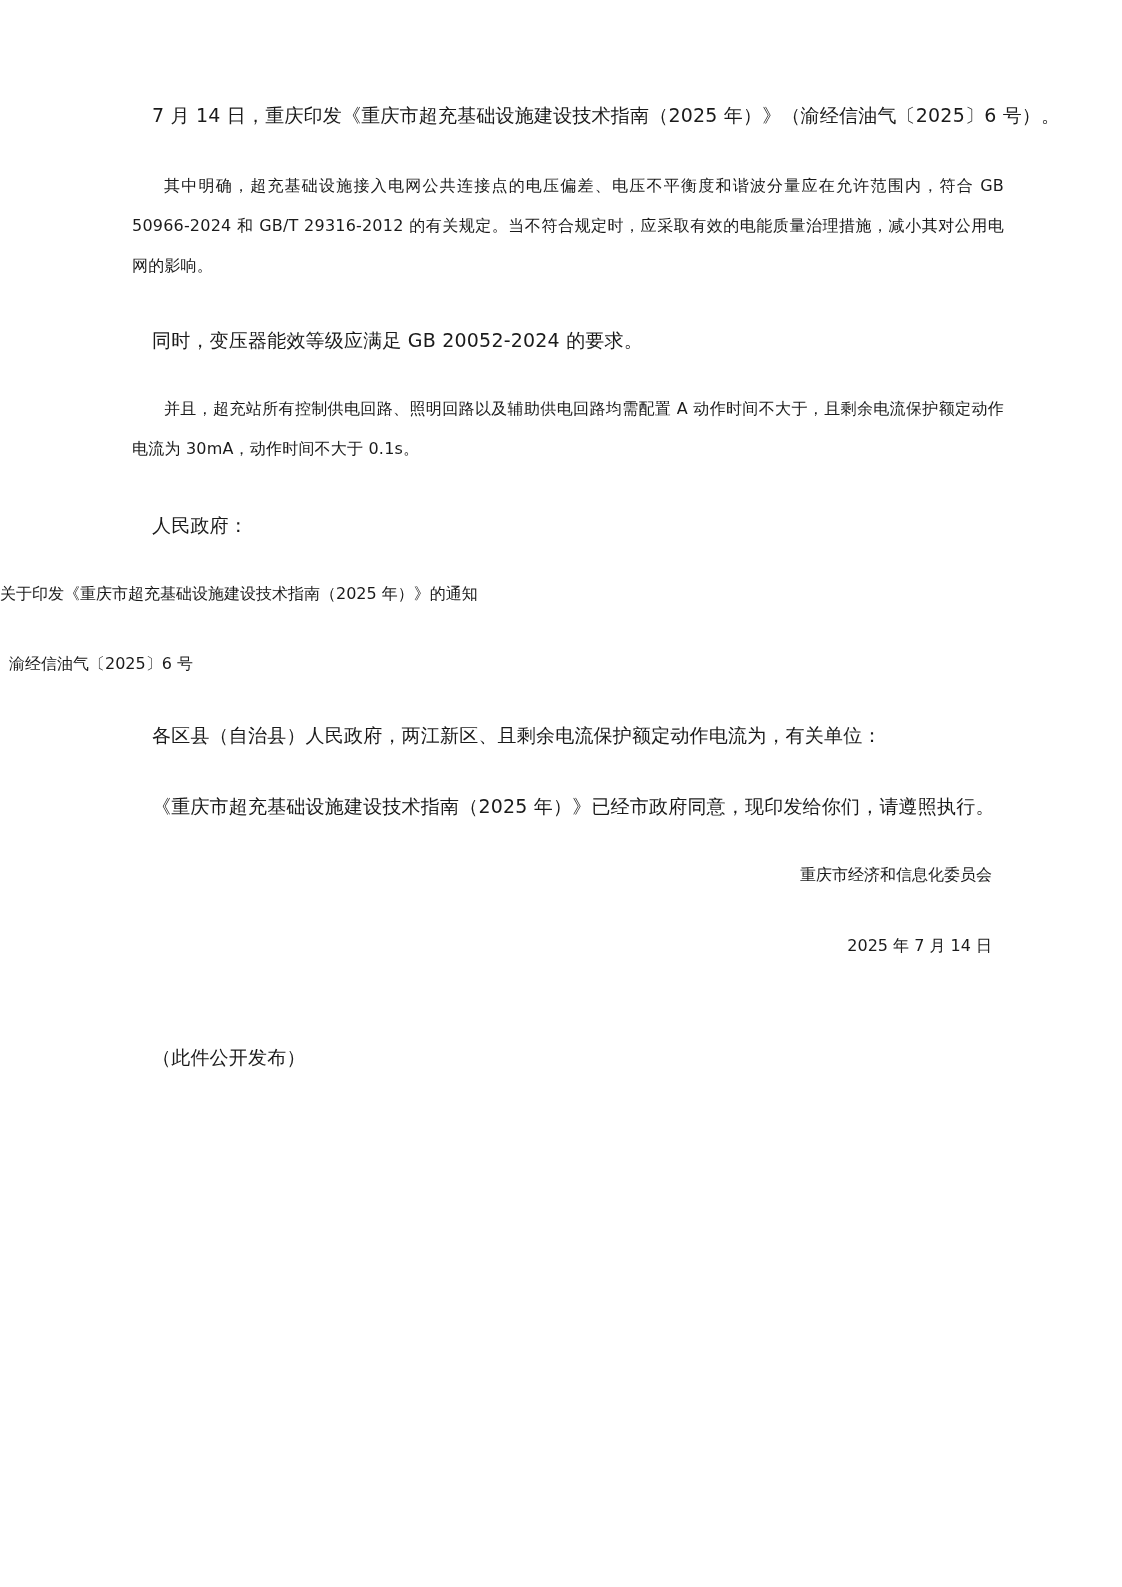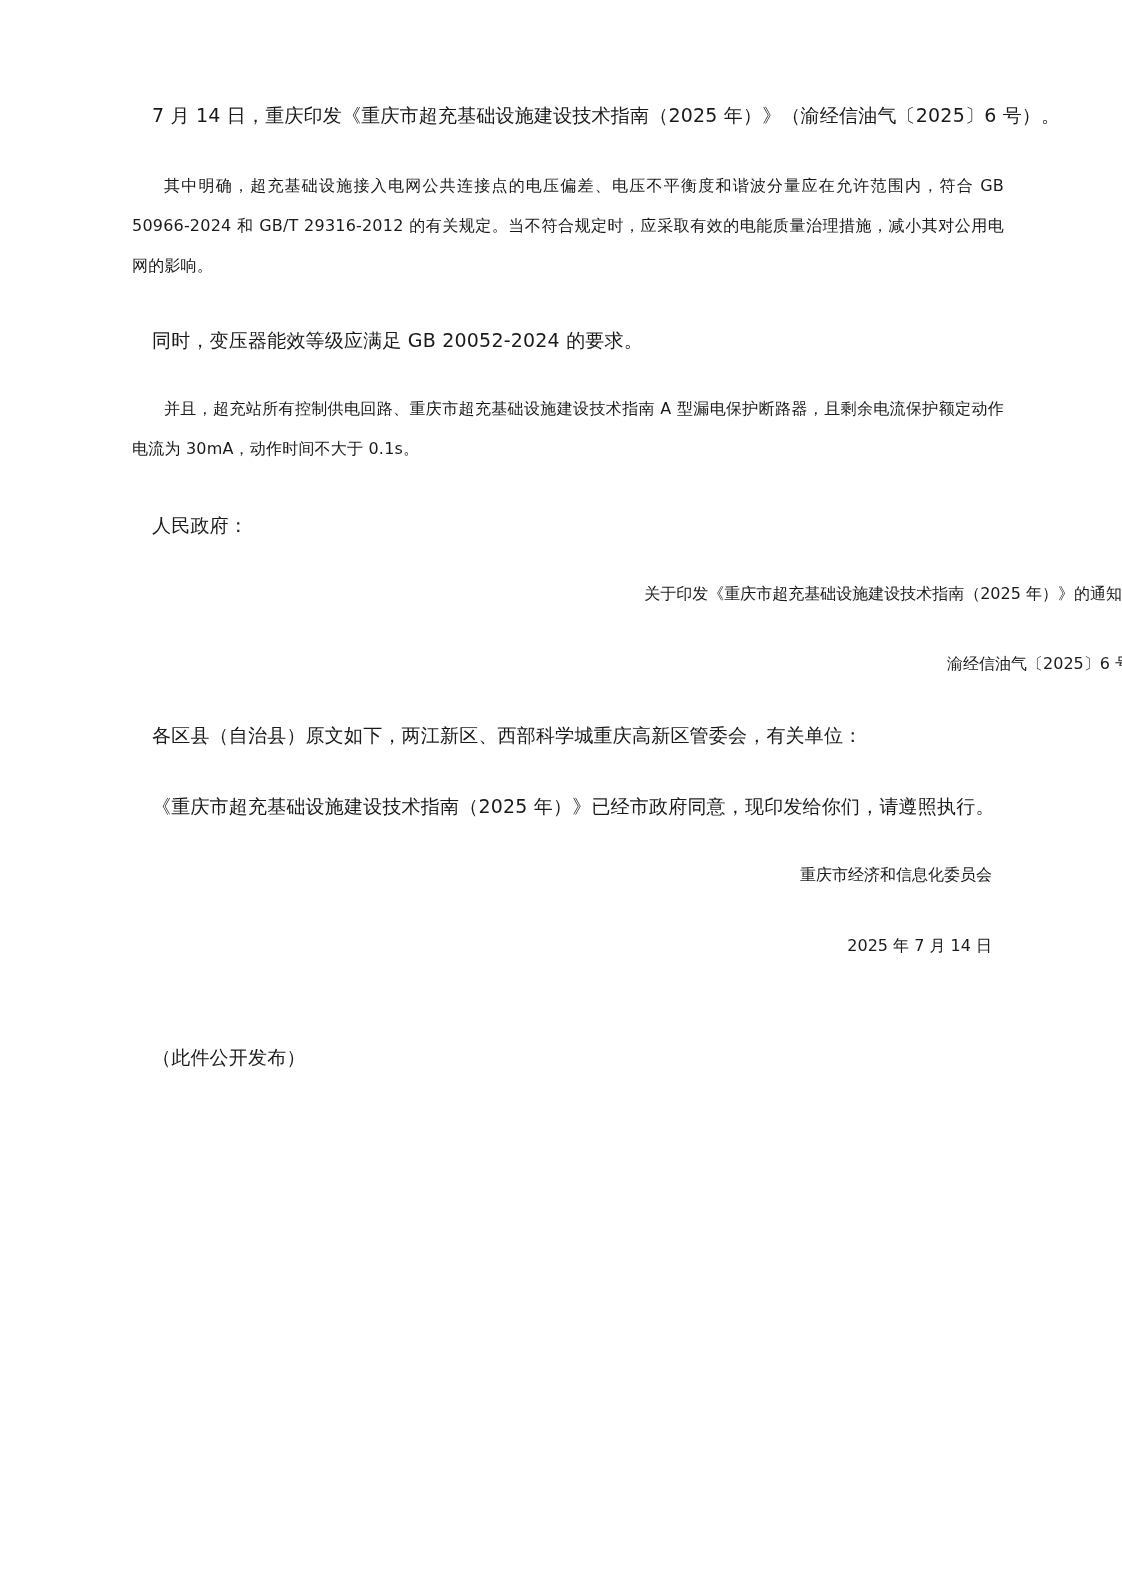--- a/index.html
+++ b/index.html
@@ -39,21 +39,21 @@
       line-height: 40px;
       text-indent: 32px;
       text-align: justify;
       letter-spacing: 0.2px;
       margin-left: 12px;
     }
     .center {
       position: absolute;
       left: 0;
       width: 1122px;
-      text-align: right;
+      text-align: left;
       font-size: 16px;
       line-height: 20px;
       white-space: nowrap;
     }
     .right {
       position: absolute;
       right: 130px;
       text-align: right;
       font-size: 16px;
       line-height: 20px;
@@ -64,29 +64,29 @@
 <body>
 
 <div class="page">
 
   <div class="line indent" style="top:105px;">7 月 14 日，重庆印发《重庆市超充基础设施建设技术指南（2025 年）》（渝经信油气〔2025〕6 号）。</div>
 
   <div class="para-block" style="top:166px;">其中明确，超充基础设施接入电网公共连接点的电压偏差、电压不平衡度和谐波分量应在允许范围内，符合 GB 50966-2024 和 GB/T 29316-2012 的有关规定。当不符合规定时，应采取有效的电能质量治理措施，减小其对公用电网的影响。</div>
 
   <div class="line indent" style="top:330px;text-align:right;">同时，变压器能效等级应满足 GB 20052-2024 的要求。</div>
 
-  <div class="para-block" style="top:389px;">并且，超充站所有控制供电回路、重庆市超充基础设施建设技术指南 A 型漏电保护断路器，且剩余电流保护额定动作电流为 30mA，动作时间不大于 0.1s。</div>
+  <div class="para-block" style="top:389px;">并且，超充站所有控制供电回路、照明回路以及辅助供电回路均需配置 A 动作时间不大于，且剩余电流保护额定动作电流为 30mA，动作时间不大于 0.1s。</div>
 
   <div class="line indent" style="top:515px;">人民政府：</div>
 
   <div class="center" style="top:584px;">关于印发《重庆市超充基础设施建设技术指南（2025 年）》的通知</div>
 
   <div class="center" style="top:654px;margin-left:9px;">渝经信油气〔2025〕6 号</div>
 
-  <div class="line indent" style="top:725px;">各区县（自治县）原文如下，两江新区、西部科学城重庆高新区管委会，有关单位：</div>
+  <div class="line indent" style="top:725px;">各区县（自治县）人民政府，两江新区、且剩余电流保护额定动作电流为，有关单位：</div>
 
   <div class="line indent" style="top:796px;">《重庆市超充基础设施建设技术指南（2025 年）》已经市政府同意，现印发给你们，请遵照执行。</div>
 
   <div class="right" style="top:865px;">重庆市经济和信息化委员会</div>
 
   <div class="right" style="top:936px;">2025 年 7 月 14 日</div>
 
   <div class="line indent" style="top:1047px;">（此件公开发布）</div>
 
 </div>

